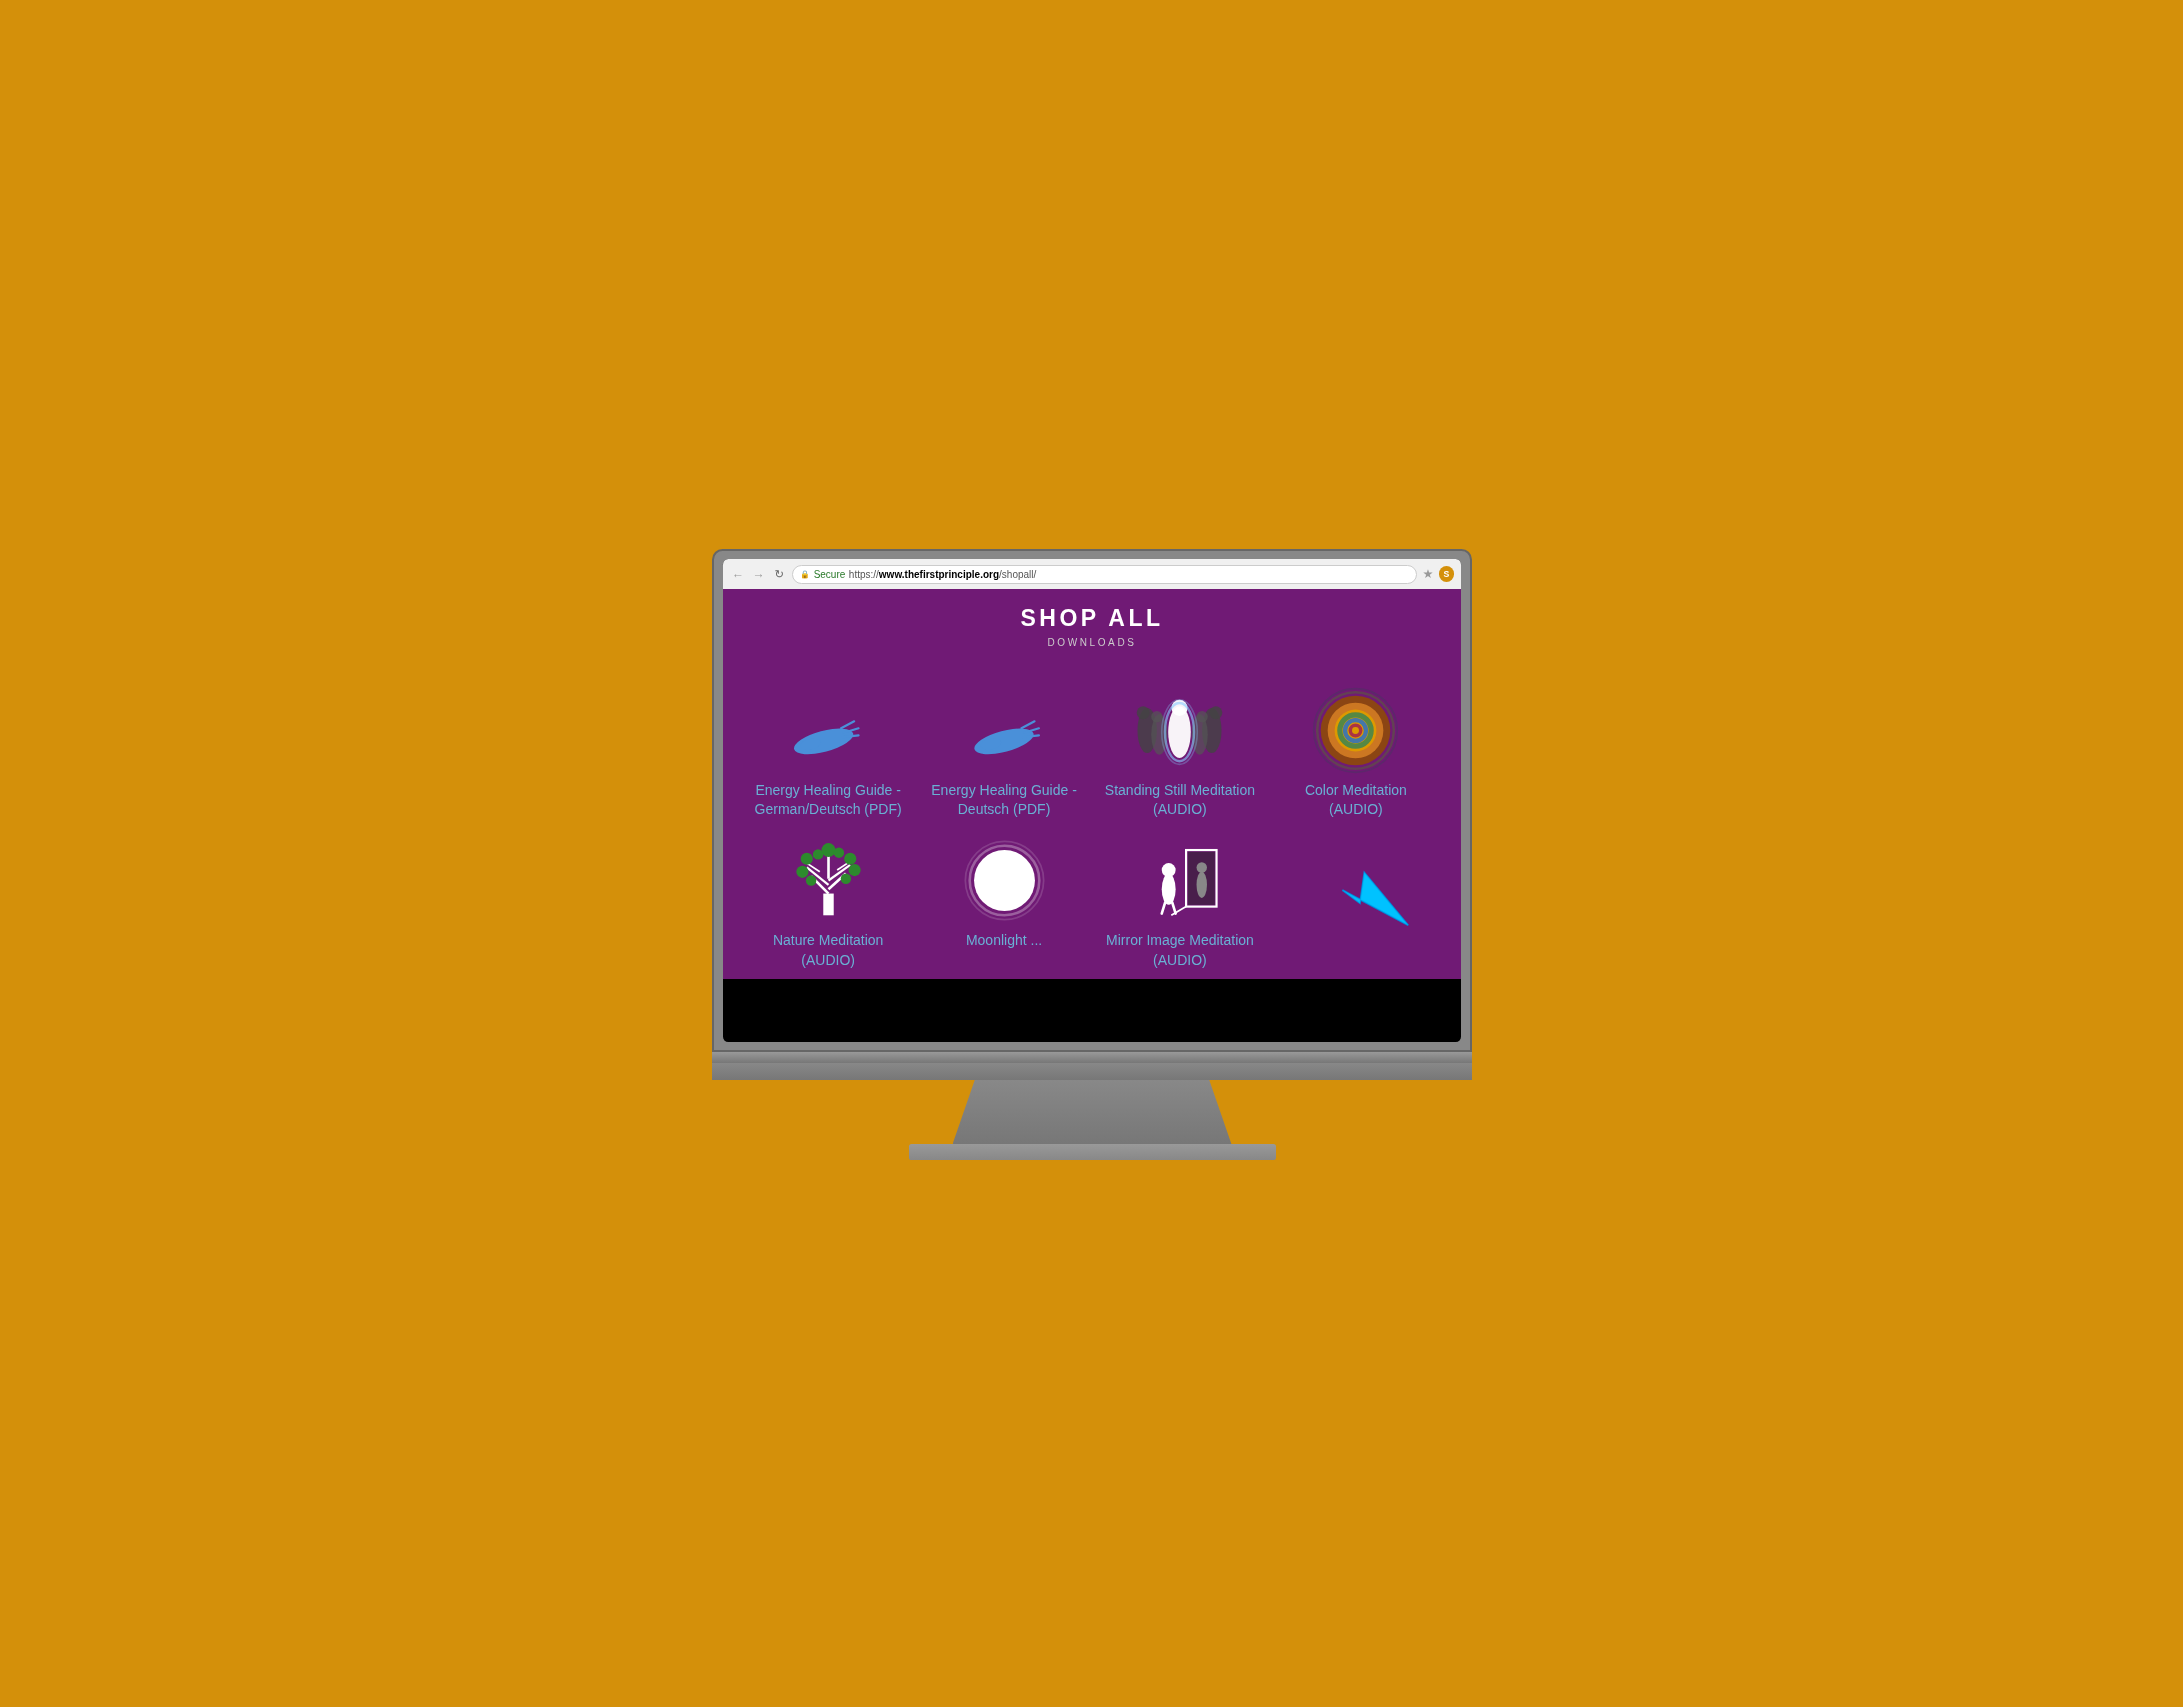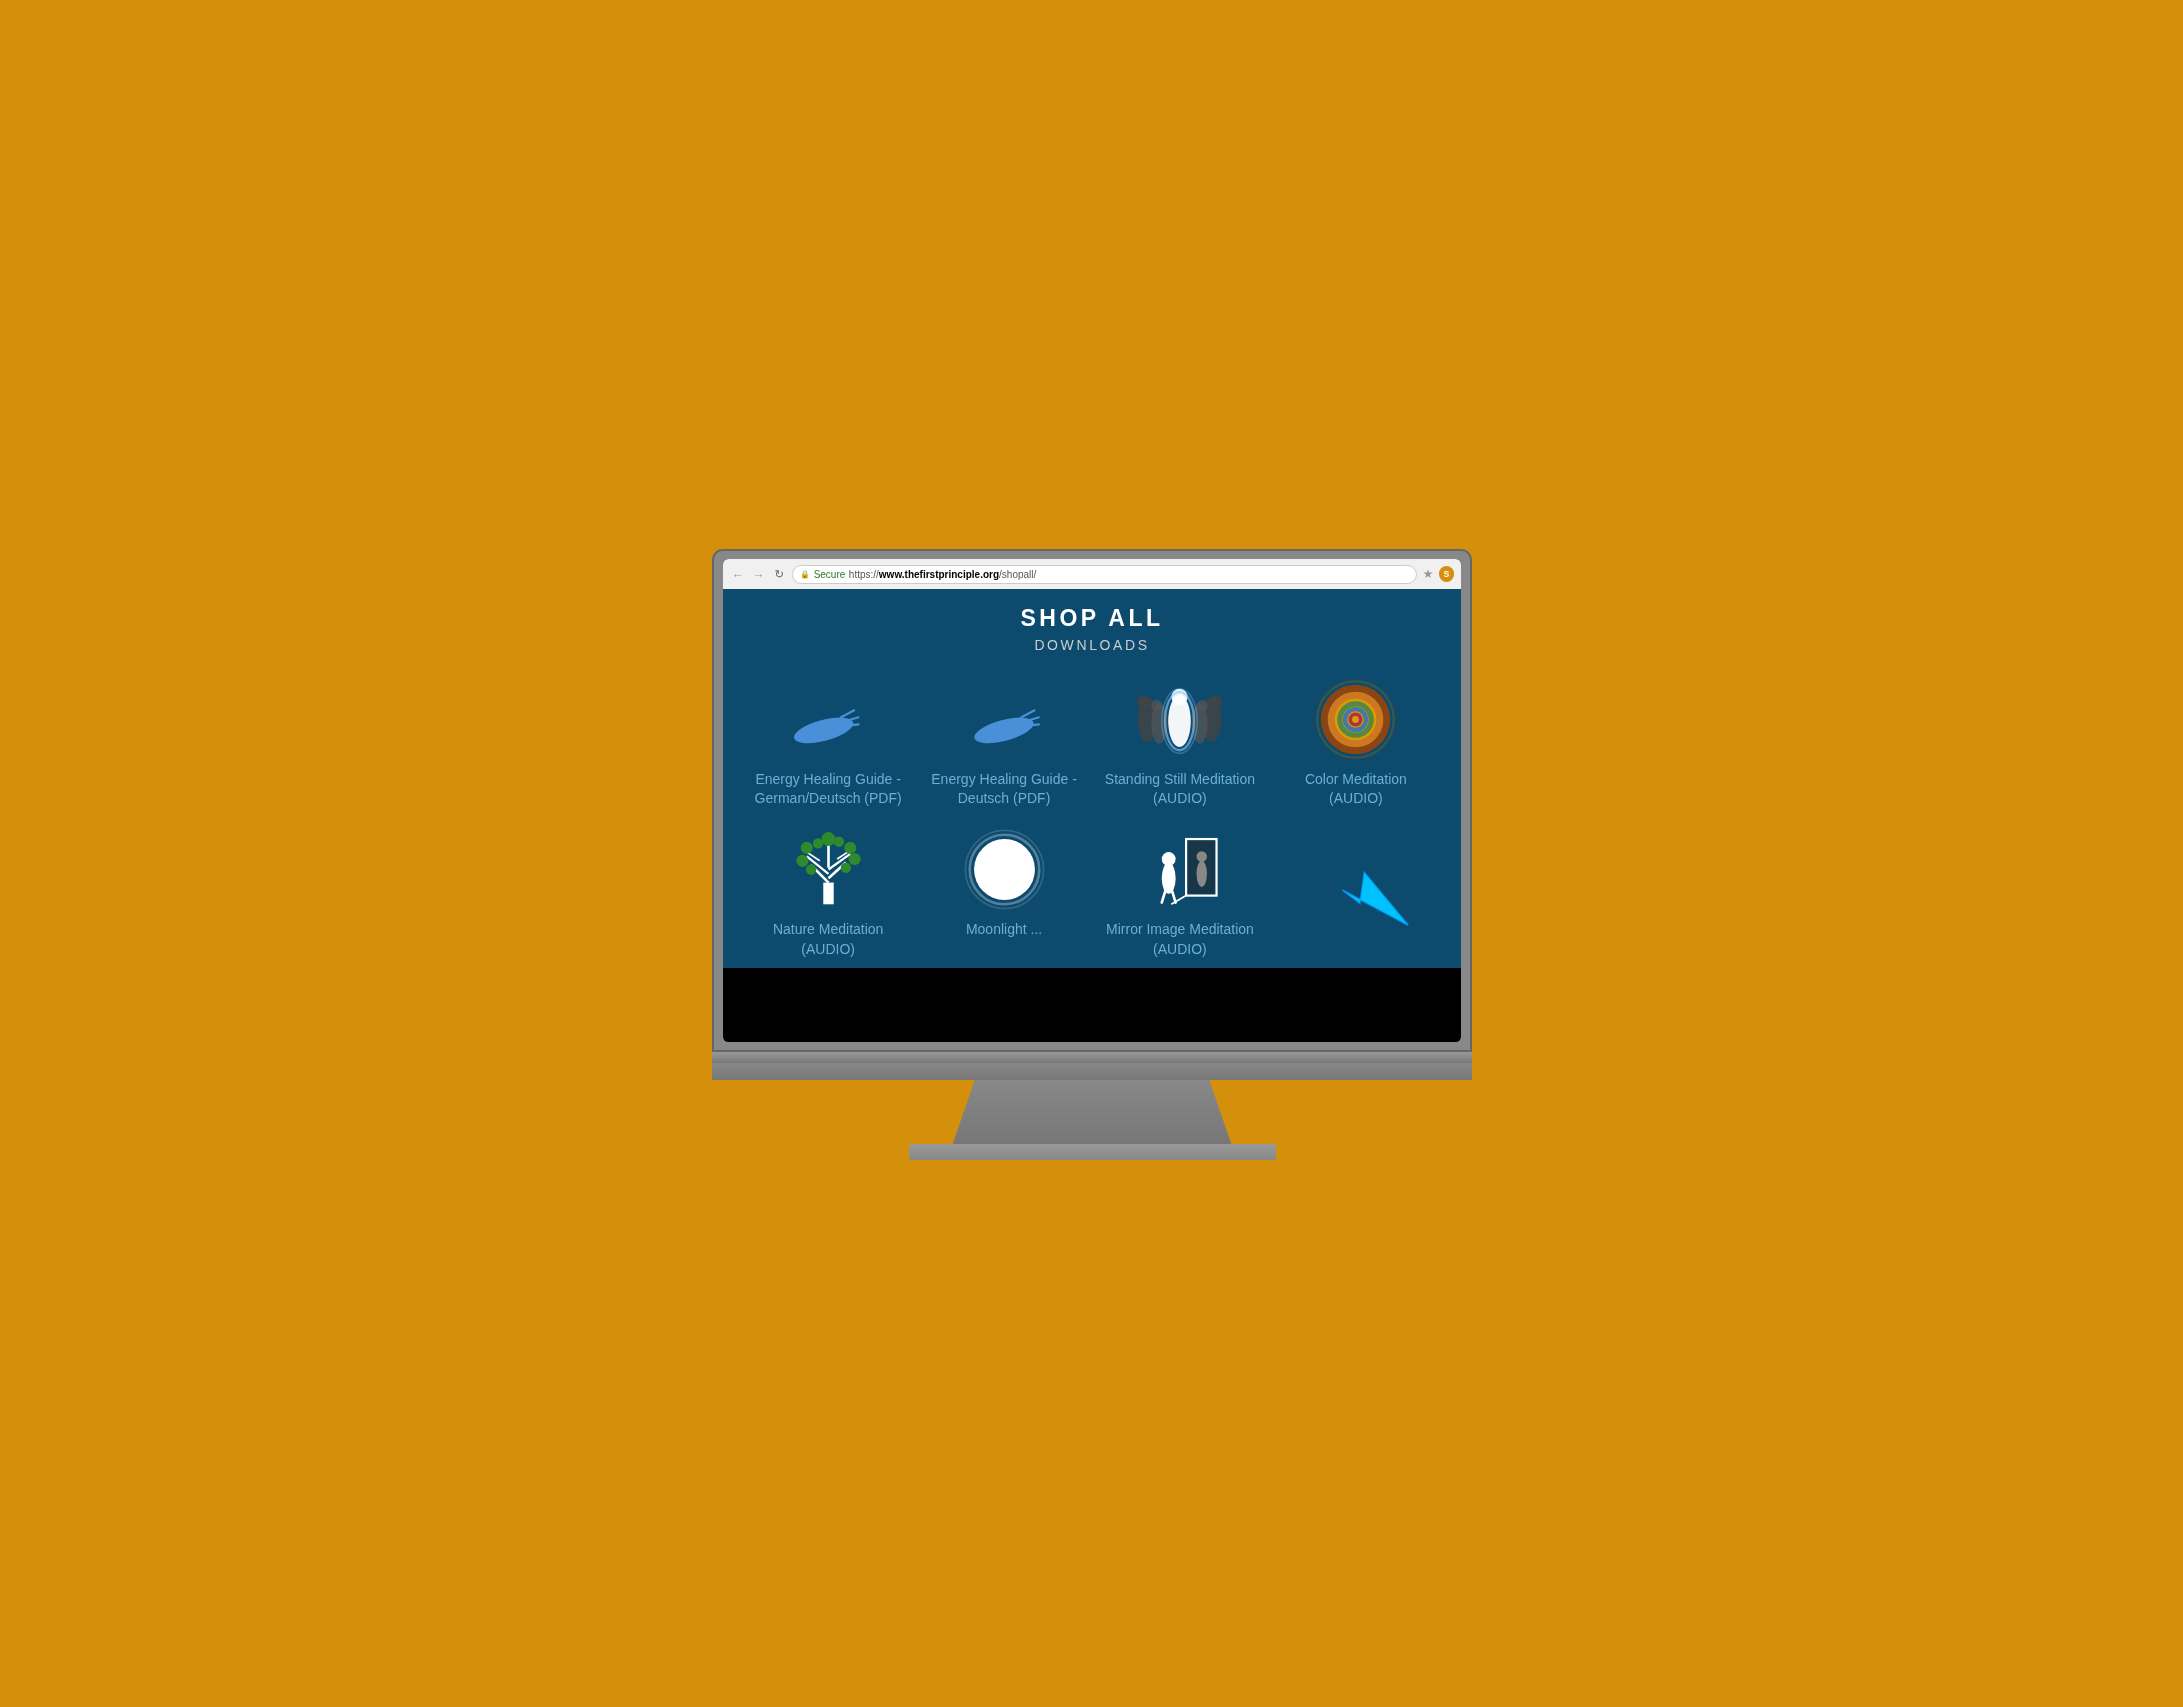--- a/index.html
+++ b/index.html
@@ -119,44 +119,44 @@
       display: flex;
       align-items: center;
       justify-content: center;
       font-size: 8.7px;
       color: #fff;
       font-weight: bold;
     }
 
     .website-content {
       flex: 1;
-      background: #0c4a6e;
+      background: #701a75;
       overflow: hidden;
       display: flex;
       flex-direction: column;
       align-items: center;
     }
 
     .page-title {
       color: #fff;
       font-size: 23px;
       font-weight: bold;
       letter-spacing: 3.5px;
       margin-top: 15.7px;
       text-transform: uppercase;
       font-family: Arial, sans-serif;
     }
 
     .page-subtitle {
       color: #ccc;
-      font-size: 14px;
+      font-size: 10px;
       letter-spacing: 2.6px;
       text-transform: uppercase;
       margin-top: 5.2px;
-      margin-bottom: 14px;
+      margin-bottom: 30px;
     }
 
     .product-grid {
       display: grid;
       grid-template-columns: repeat(4, 1fr);
       gap: 0;
       width: 100%;
       padding: 0 17.5px;
     }
 

